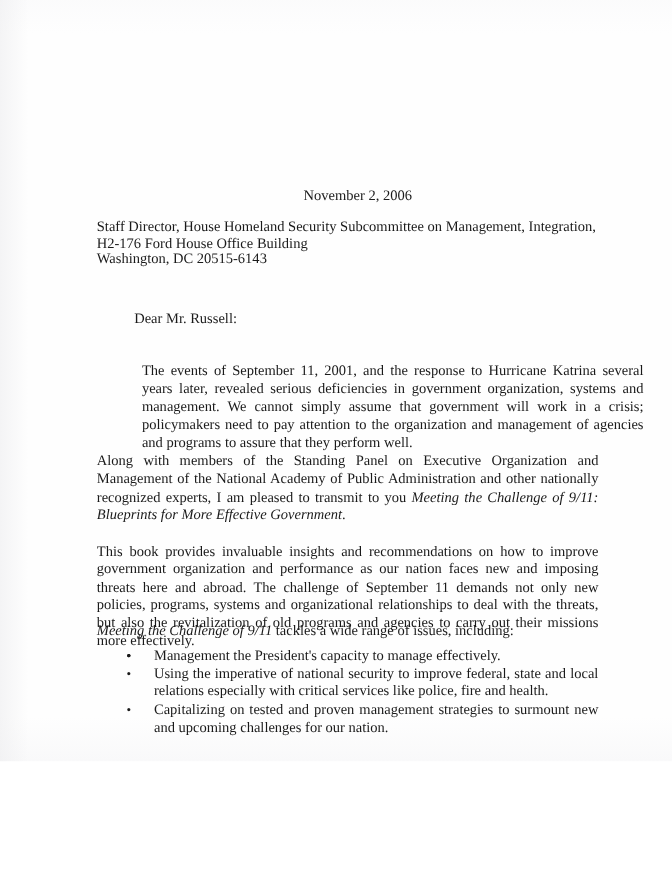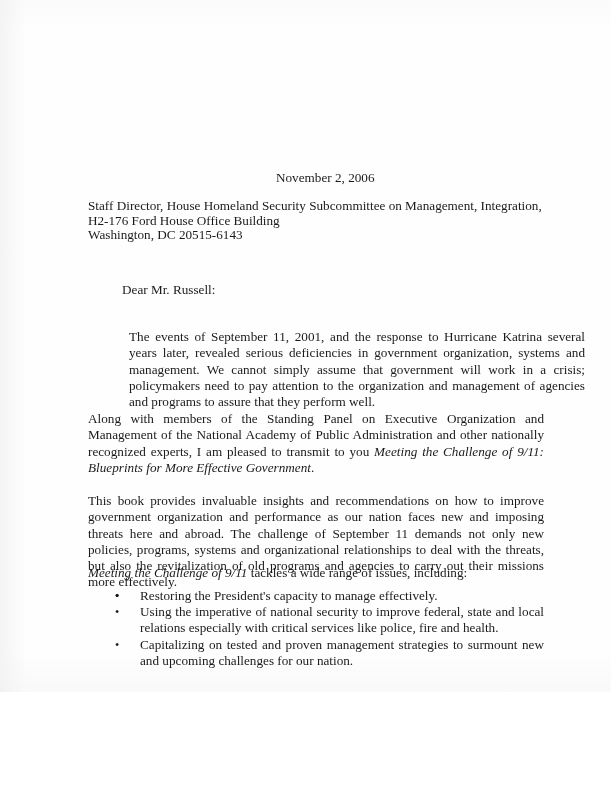--- a/index.html
+++ b/index.html
@@ -134,19 +134,19 @@
 
     <p class="para p2"><span>Along with members of the Standing Panel on Executive Organization and Management of the National Academy of Public Administration and other nationally recognized experts, I am pleased to transmit to you </span><i class="it">Meeting the Challenge of 9/11: Blueprints for More Effective Government</i><span>.</span></p>
 
     <p class="para p3">This book provides invaluable insights and recommendations on how to improve government organization and performance as our nation faces new and imposing threats here and abroad.  The challenge of September 11 demands not only new policies, programs, systems and organizational relationships to deal with the threats, but also the revitalization of old programs and agencies to carry out their missions more effectively.</p>
 
     <p class="para p4"><i class="it">Meeting the Challenge of 9/11</i><span> tackles a wide range of issues, including:</span></p>
 
     <ul class="bullets">
       <li><span class="dot">•</span></li>
       <li><span class="dot">•</span></li>
-      <li><span class="dot">•</span><span>Restoring the President's capacity to manage effectively.</span></li>
+      <li><span class="dot">•</span><span>Management the President's capacity to manage effectively.</span></li>
       <li><span class="dot">•</span><span>Using the imperative of national security to improve federal, state and local relations especially with critical services like police, fire and health.</span></li>
       <li><span class="dot">•</span><span>Capitalizing on tested and proven management strategies to surmount new and upcoming challenges for our nation.</span></li>
     </ul>
 
   </div>
 </div>
 
 </body></html>

